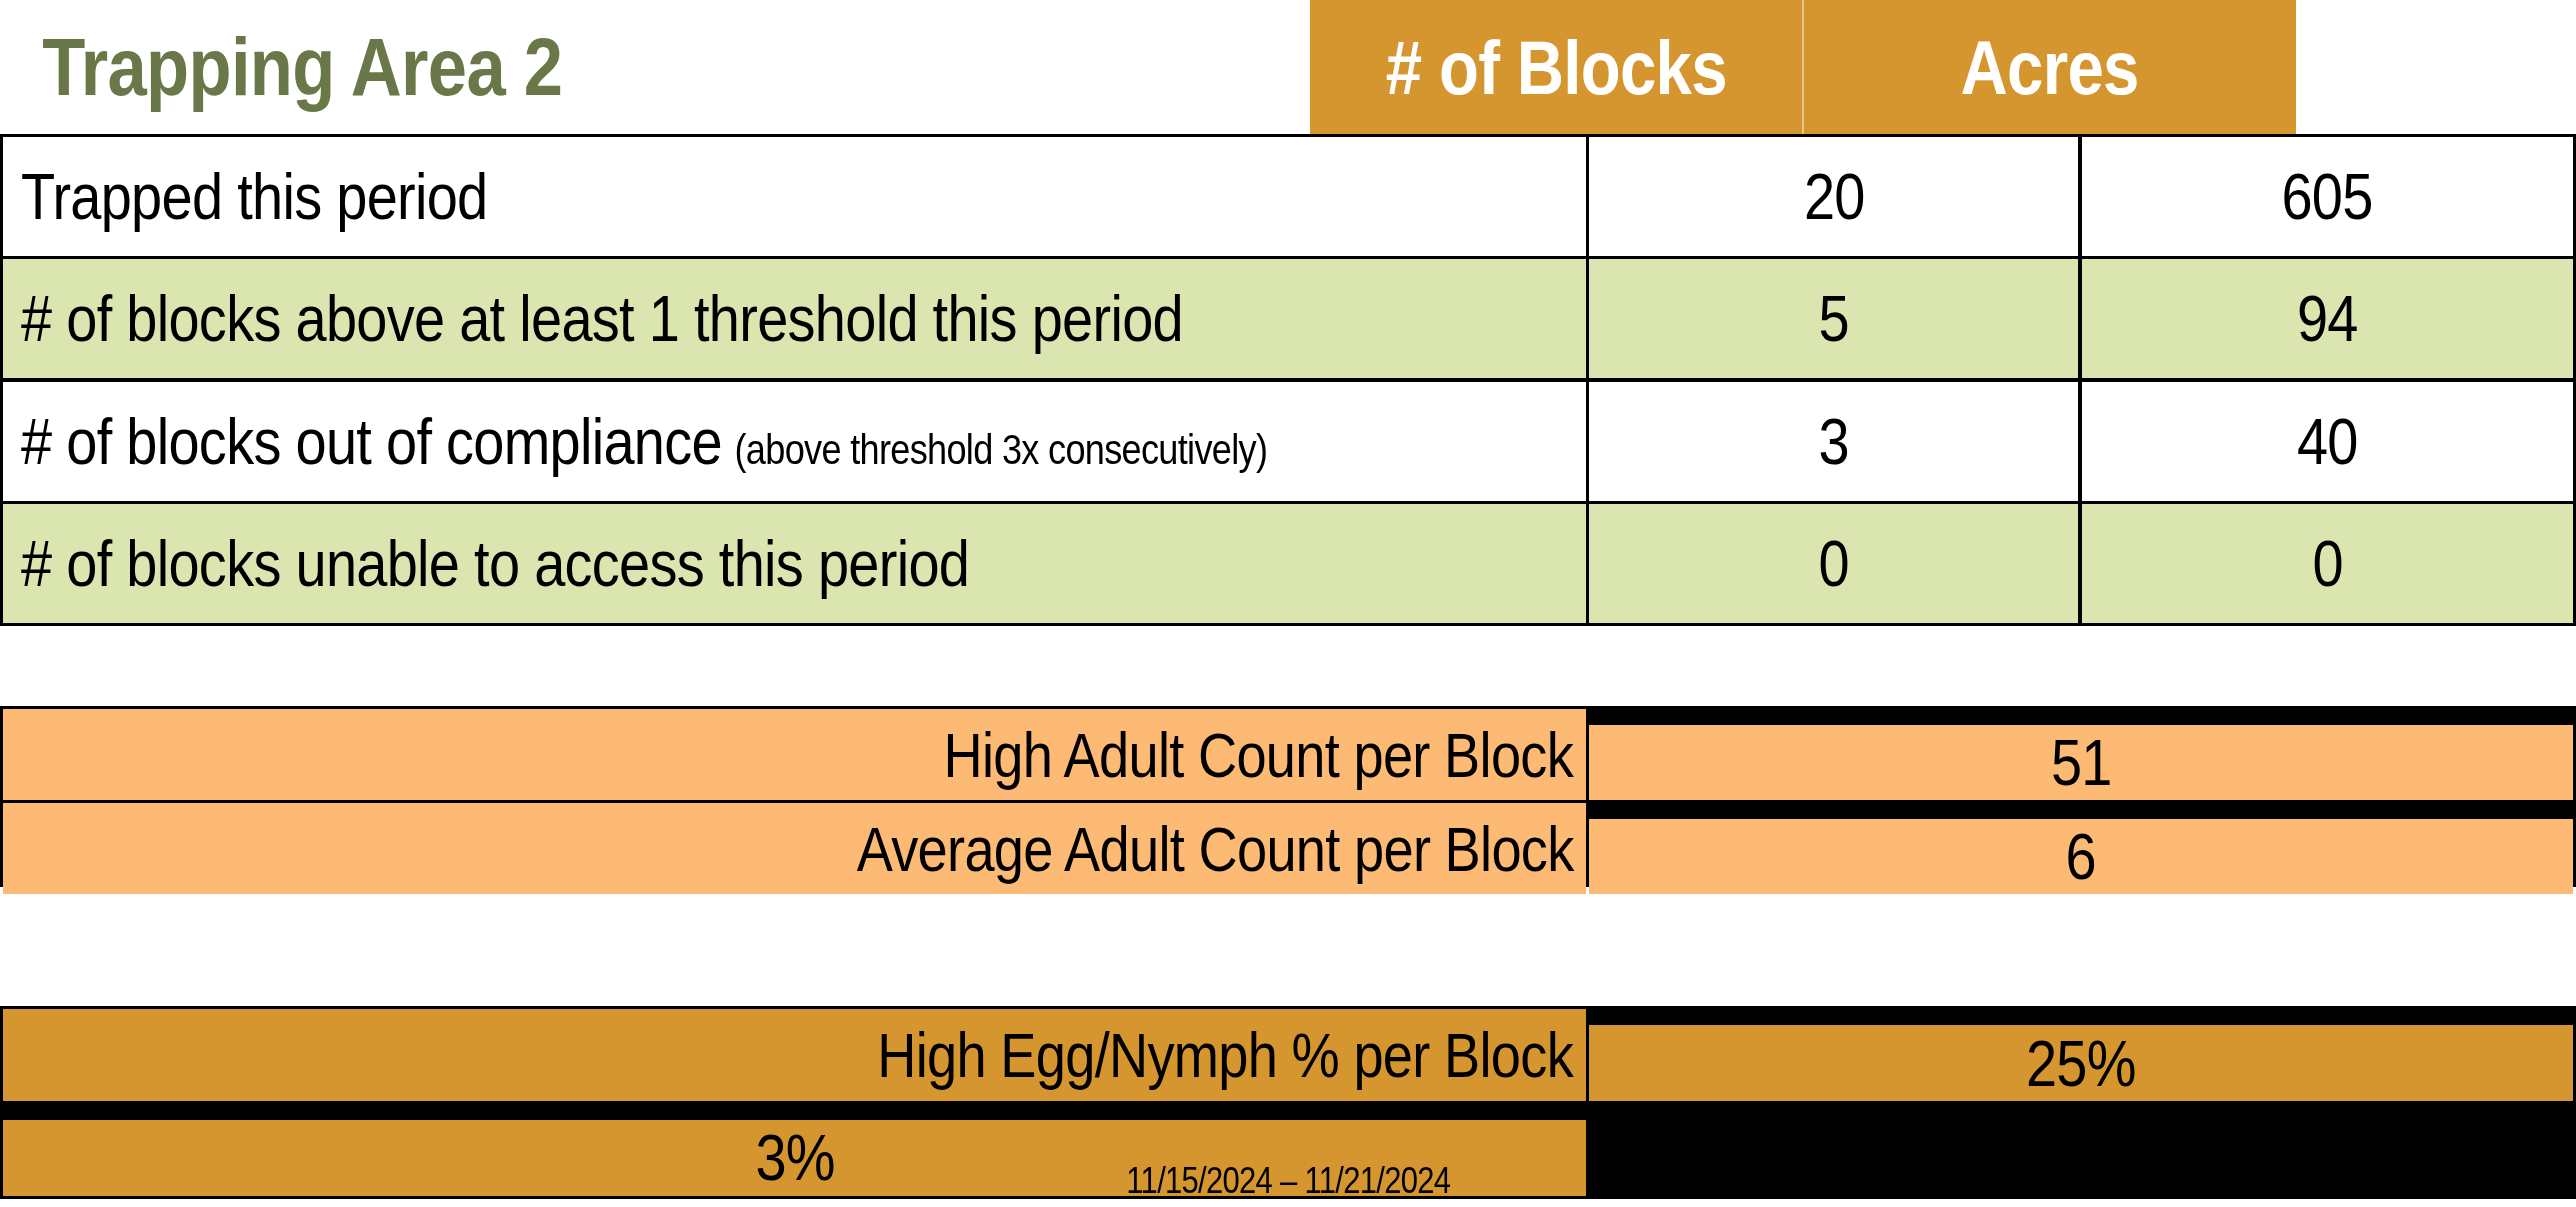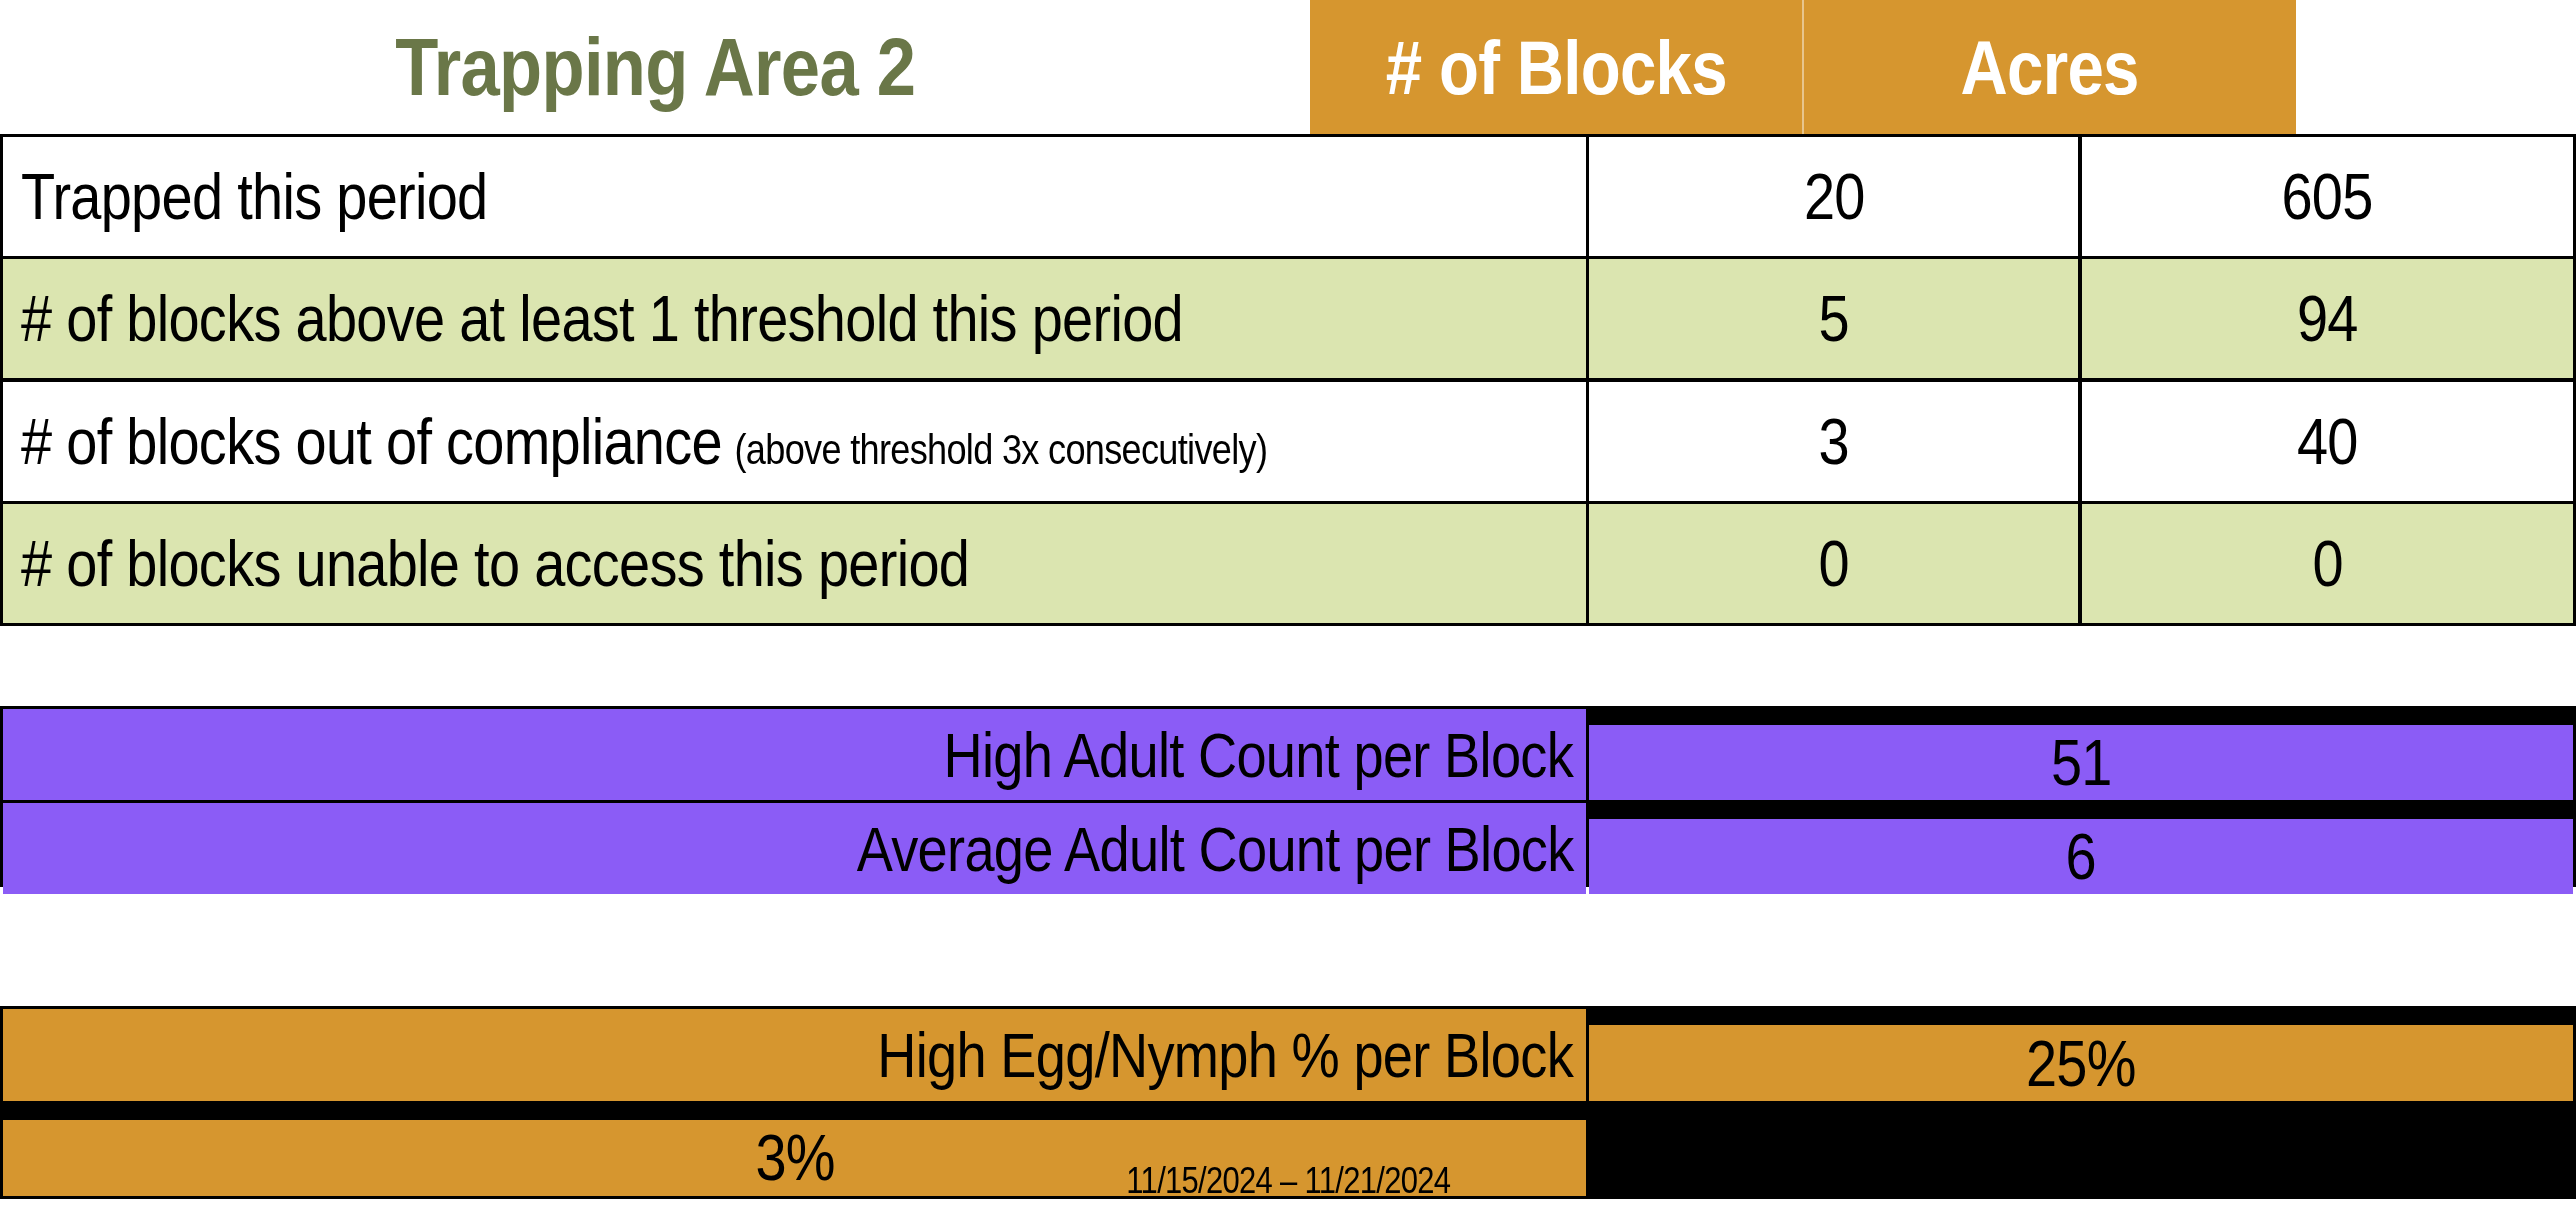--- a/index.html
+++ b/index.html
@@ -13,21 +13,21 @@
   }
   .txt{display:inline-block;white-space:nowrap;transform:scaleX(0.86);letter-spacing:-0.8px;}
   .origin-left{transform-origin:left center;}
   .origin-right{transform-origin:right center;}
   .origin-center{transform-origin:center center;}
 
   
   #header-row{position:absolute;left:0;top:0;width:2576px;height:134px;display:flex;}
   #title-cell{
     width:1310px;height:134px;background:#ffffff;
-    display:flex;align-items:center;justify-content:center;
+    display:flex;align-items:center;justify-content:flex-start;
   }
   #title-cell .txt{font-size:82px;font-weight:bold;color:#6A7748;}
   #header-orange{display:flex;width:986px;height:134px;background:#D6962F;}
   .hdr-cell{
     display:flex;align-items:center;justify-content:center;
     color:#ffffff;font-weight:bold;height:100%;
   }
   .hdr-cell .txt{font-size:76px;}
   #hdr-blocks{width:492px;}
   #hdr-acres{width:494px;border-left:2.4px solid rgba(255,255,255,0.45);box-sizing:border-box;}
@@ -53,21 +53,21 @@
   .section{
     position:absolute;left:0;width:2576px;
     box-sizing:border-box;background:#000;padding:3.2px;
     display:grid;
     grid-template-columns:1583px 1fr;
     grid-template-rows:repeat(2,1fr);
     gap:3.2px;
   }
   #adult-section{top:706px;height:181px;}
   #egg-section{top:1006px;height:193px;}
-  .bg-olive{background:#8b5cf6;}
+  .bg-olive{background:#fdba74;}
   .bg-orange{background:#D6962F;}
   .sec-label{justify-content:flex-end;padding-right:13px;}
   .sec-value{justify-content:center;margin-top:16px;}
   .section .txt{font-size:63px;}
   .section .sec-value .txt{font-size:65px;}
 
   
   #date-range{
     position:absolute;left:0;top:1158px;width:2576px;height:45px;
     display:flex;align-items:center;justify-content:center;

